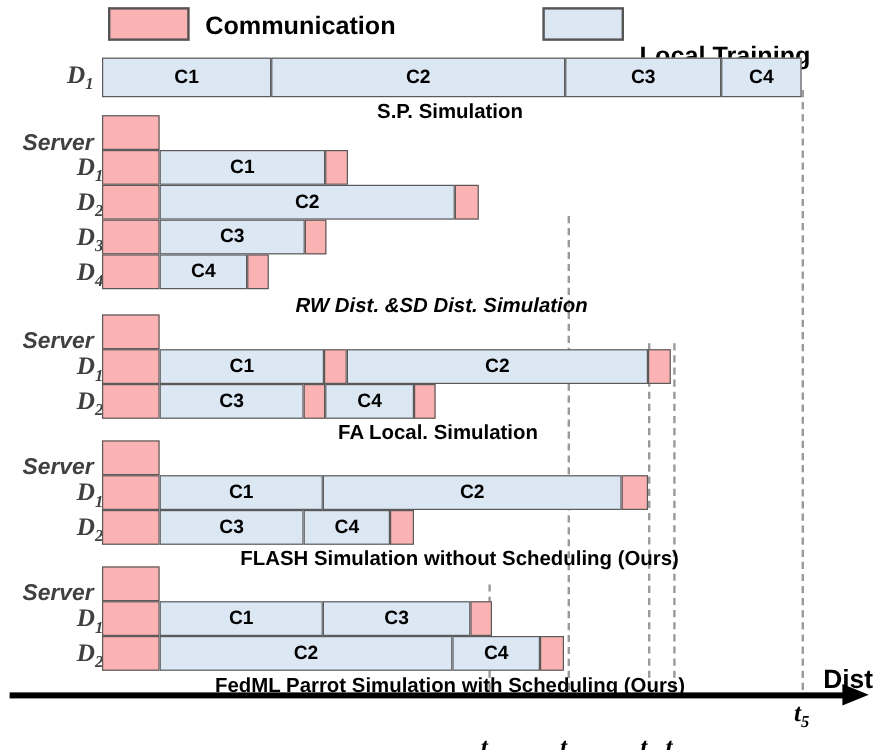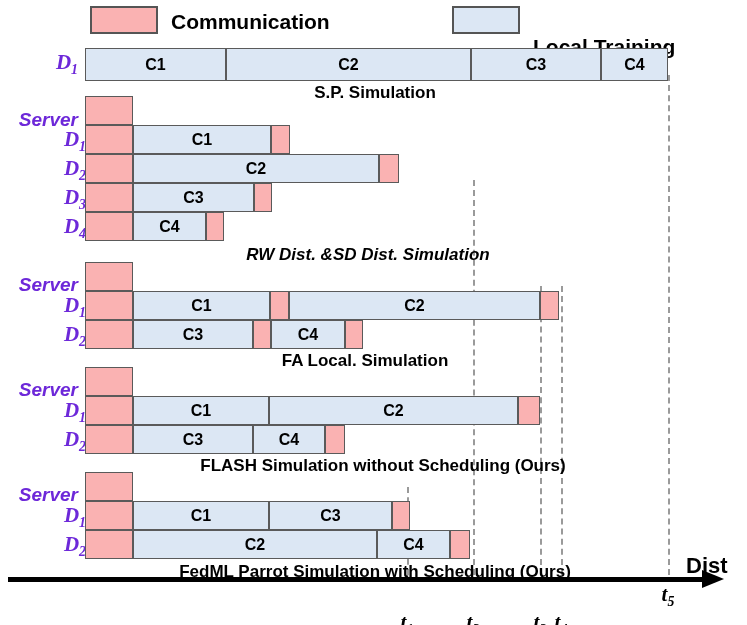--- a/index.html
+++ b/index.html
@@ -16,21 +16,21 @@
   }
   .legend-label{
     position:absolute;font-weight:bold;font-size:21px;color:#000;
     white-space:nowrap;line-height:1;
   }
 
   
   .rowlabel{
     position:absolute;text-align:right;white-space:nowrap;
     font-family:"Liberation Serif", serif;
-    font-style:italic;font-weight:bold;color:#6d28d9;
+    font-style:italic;font-weight:bold;color:#404040;
     line-height:1;
   }
   .rowlabel.dlabel{font-size:21px;}
   .rowlabel.server{font-size:19px;font-family:"Liberation Sans",sans-serif;}
   .rowlabel sub{font-size:0.66em;font-style:italic;}
 
   
   .blk{
     position:absolute;box-sizing:border-box;
     border:1.5px solid #5a5a5a;

